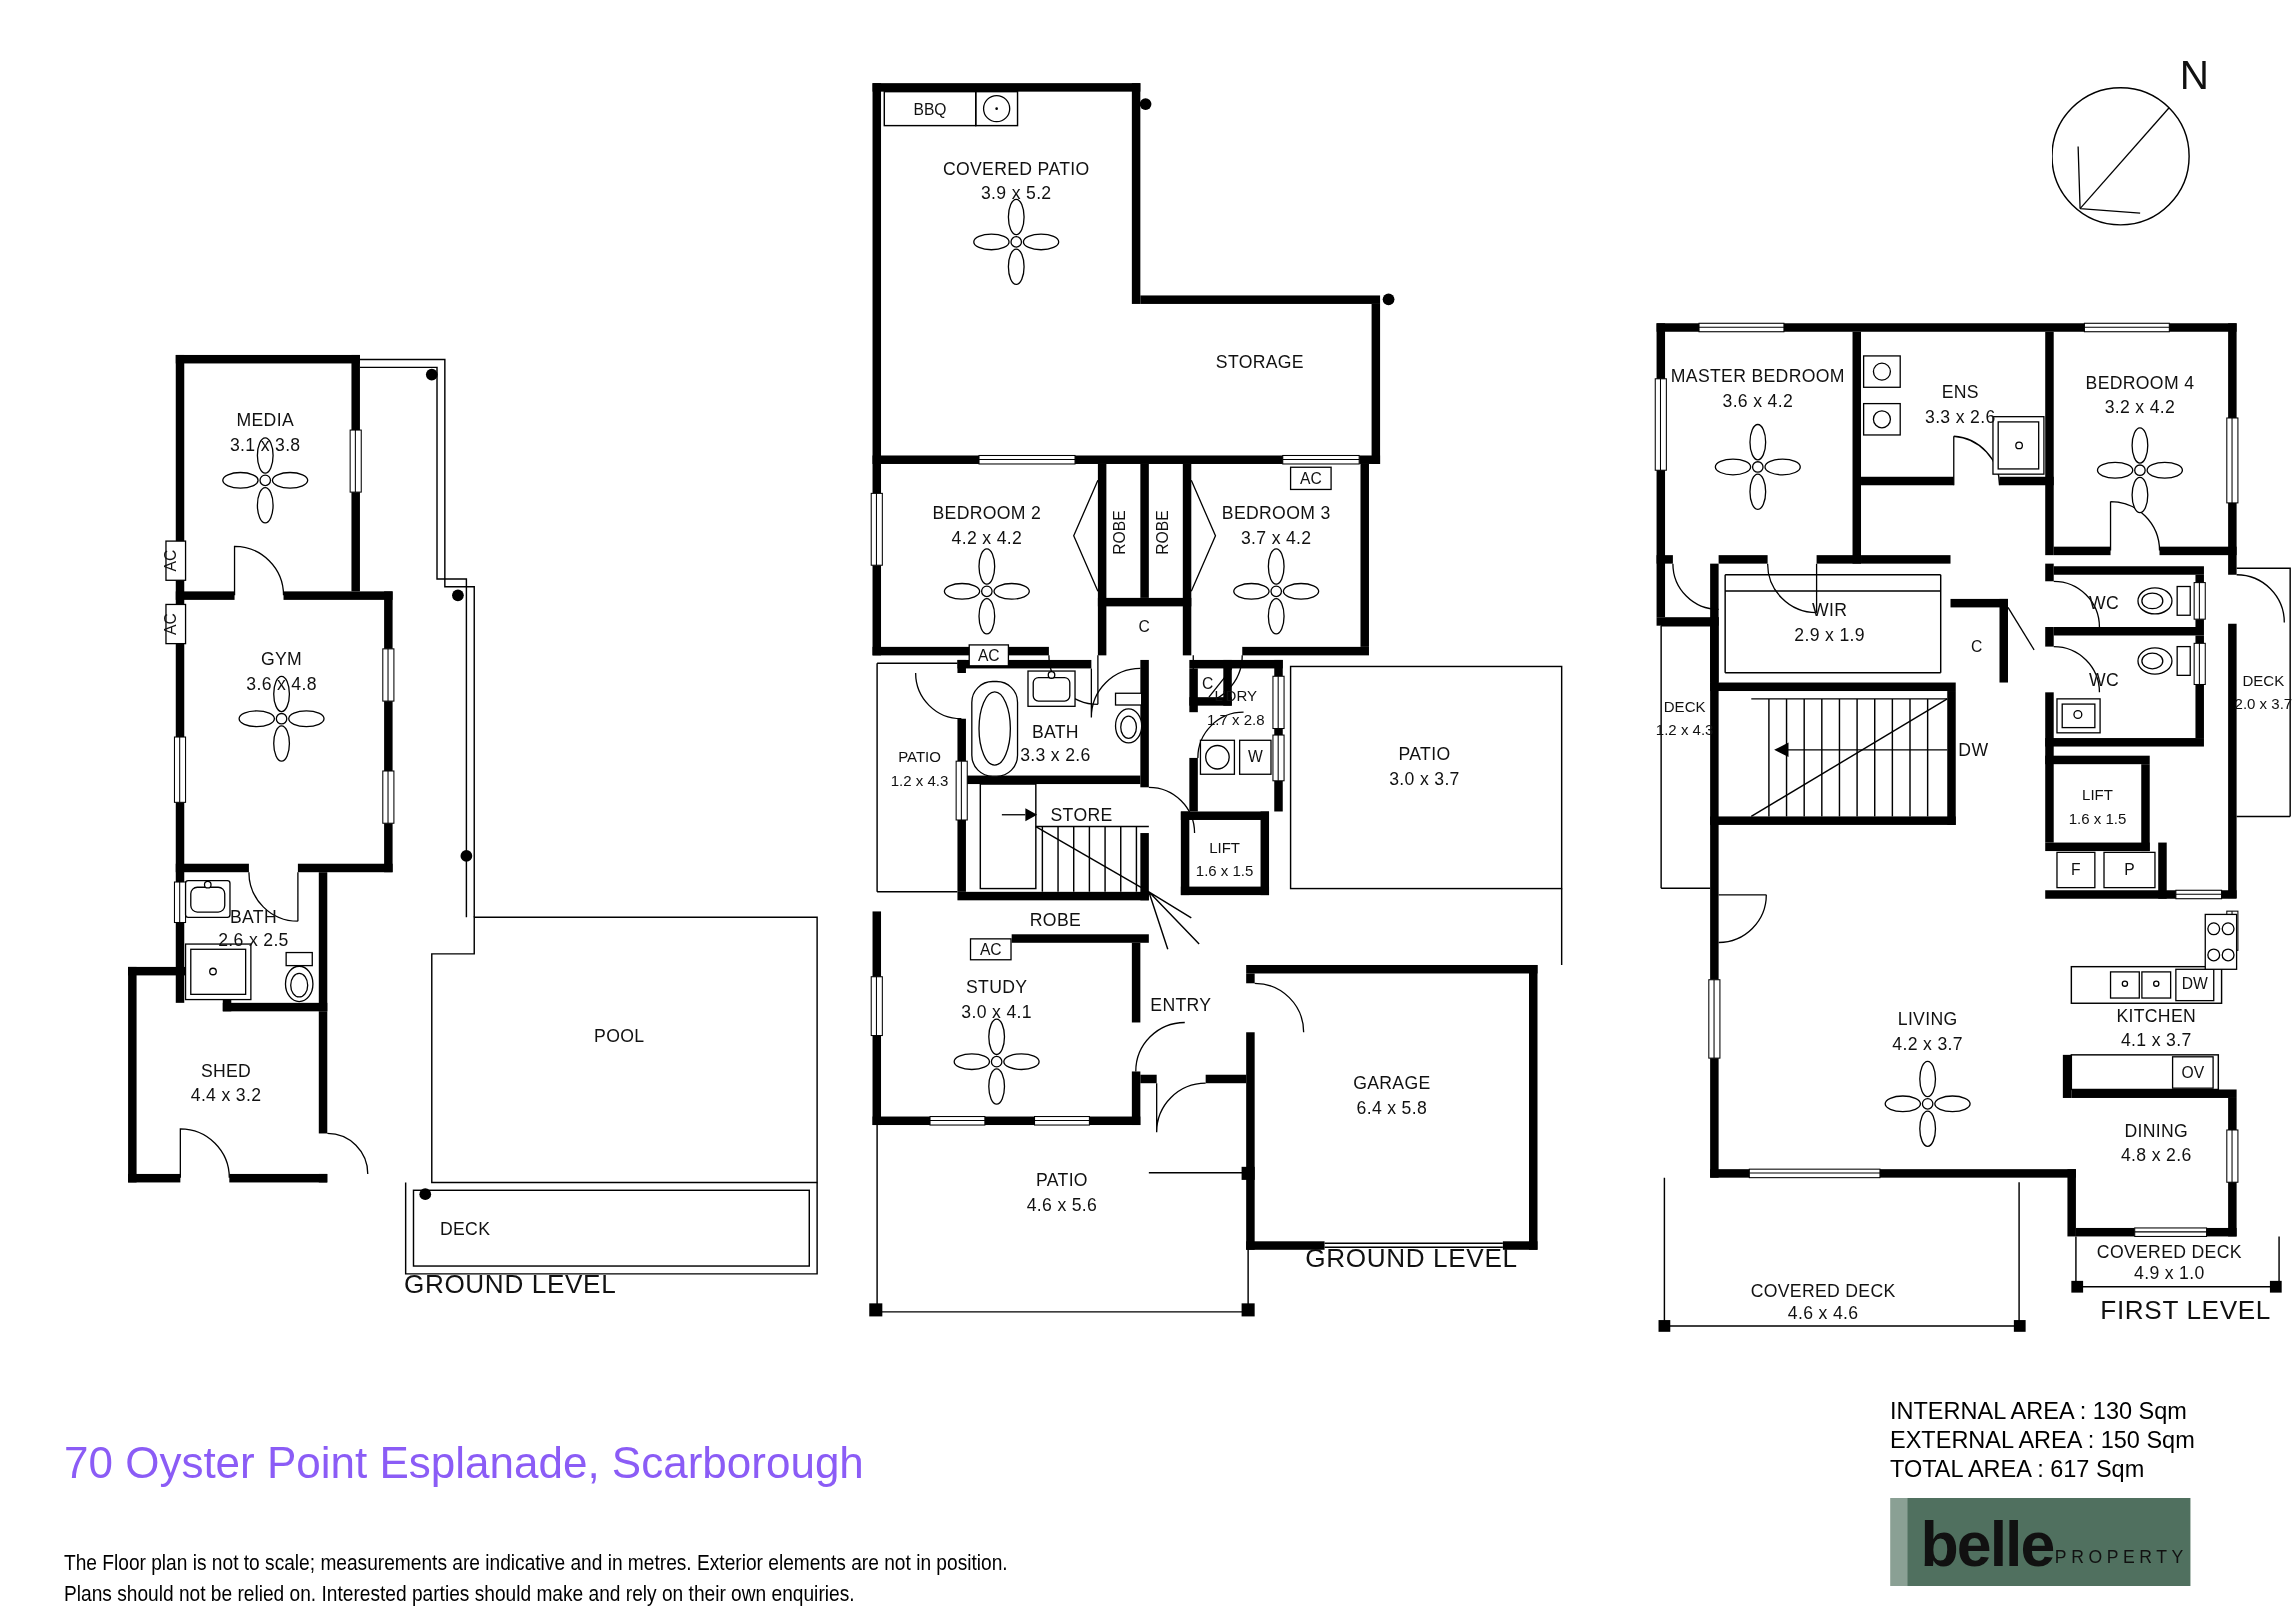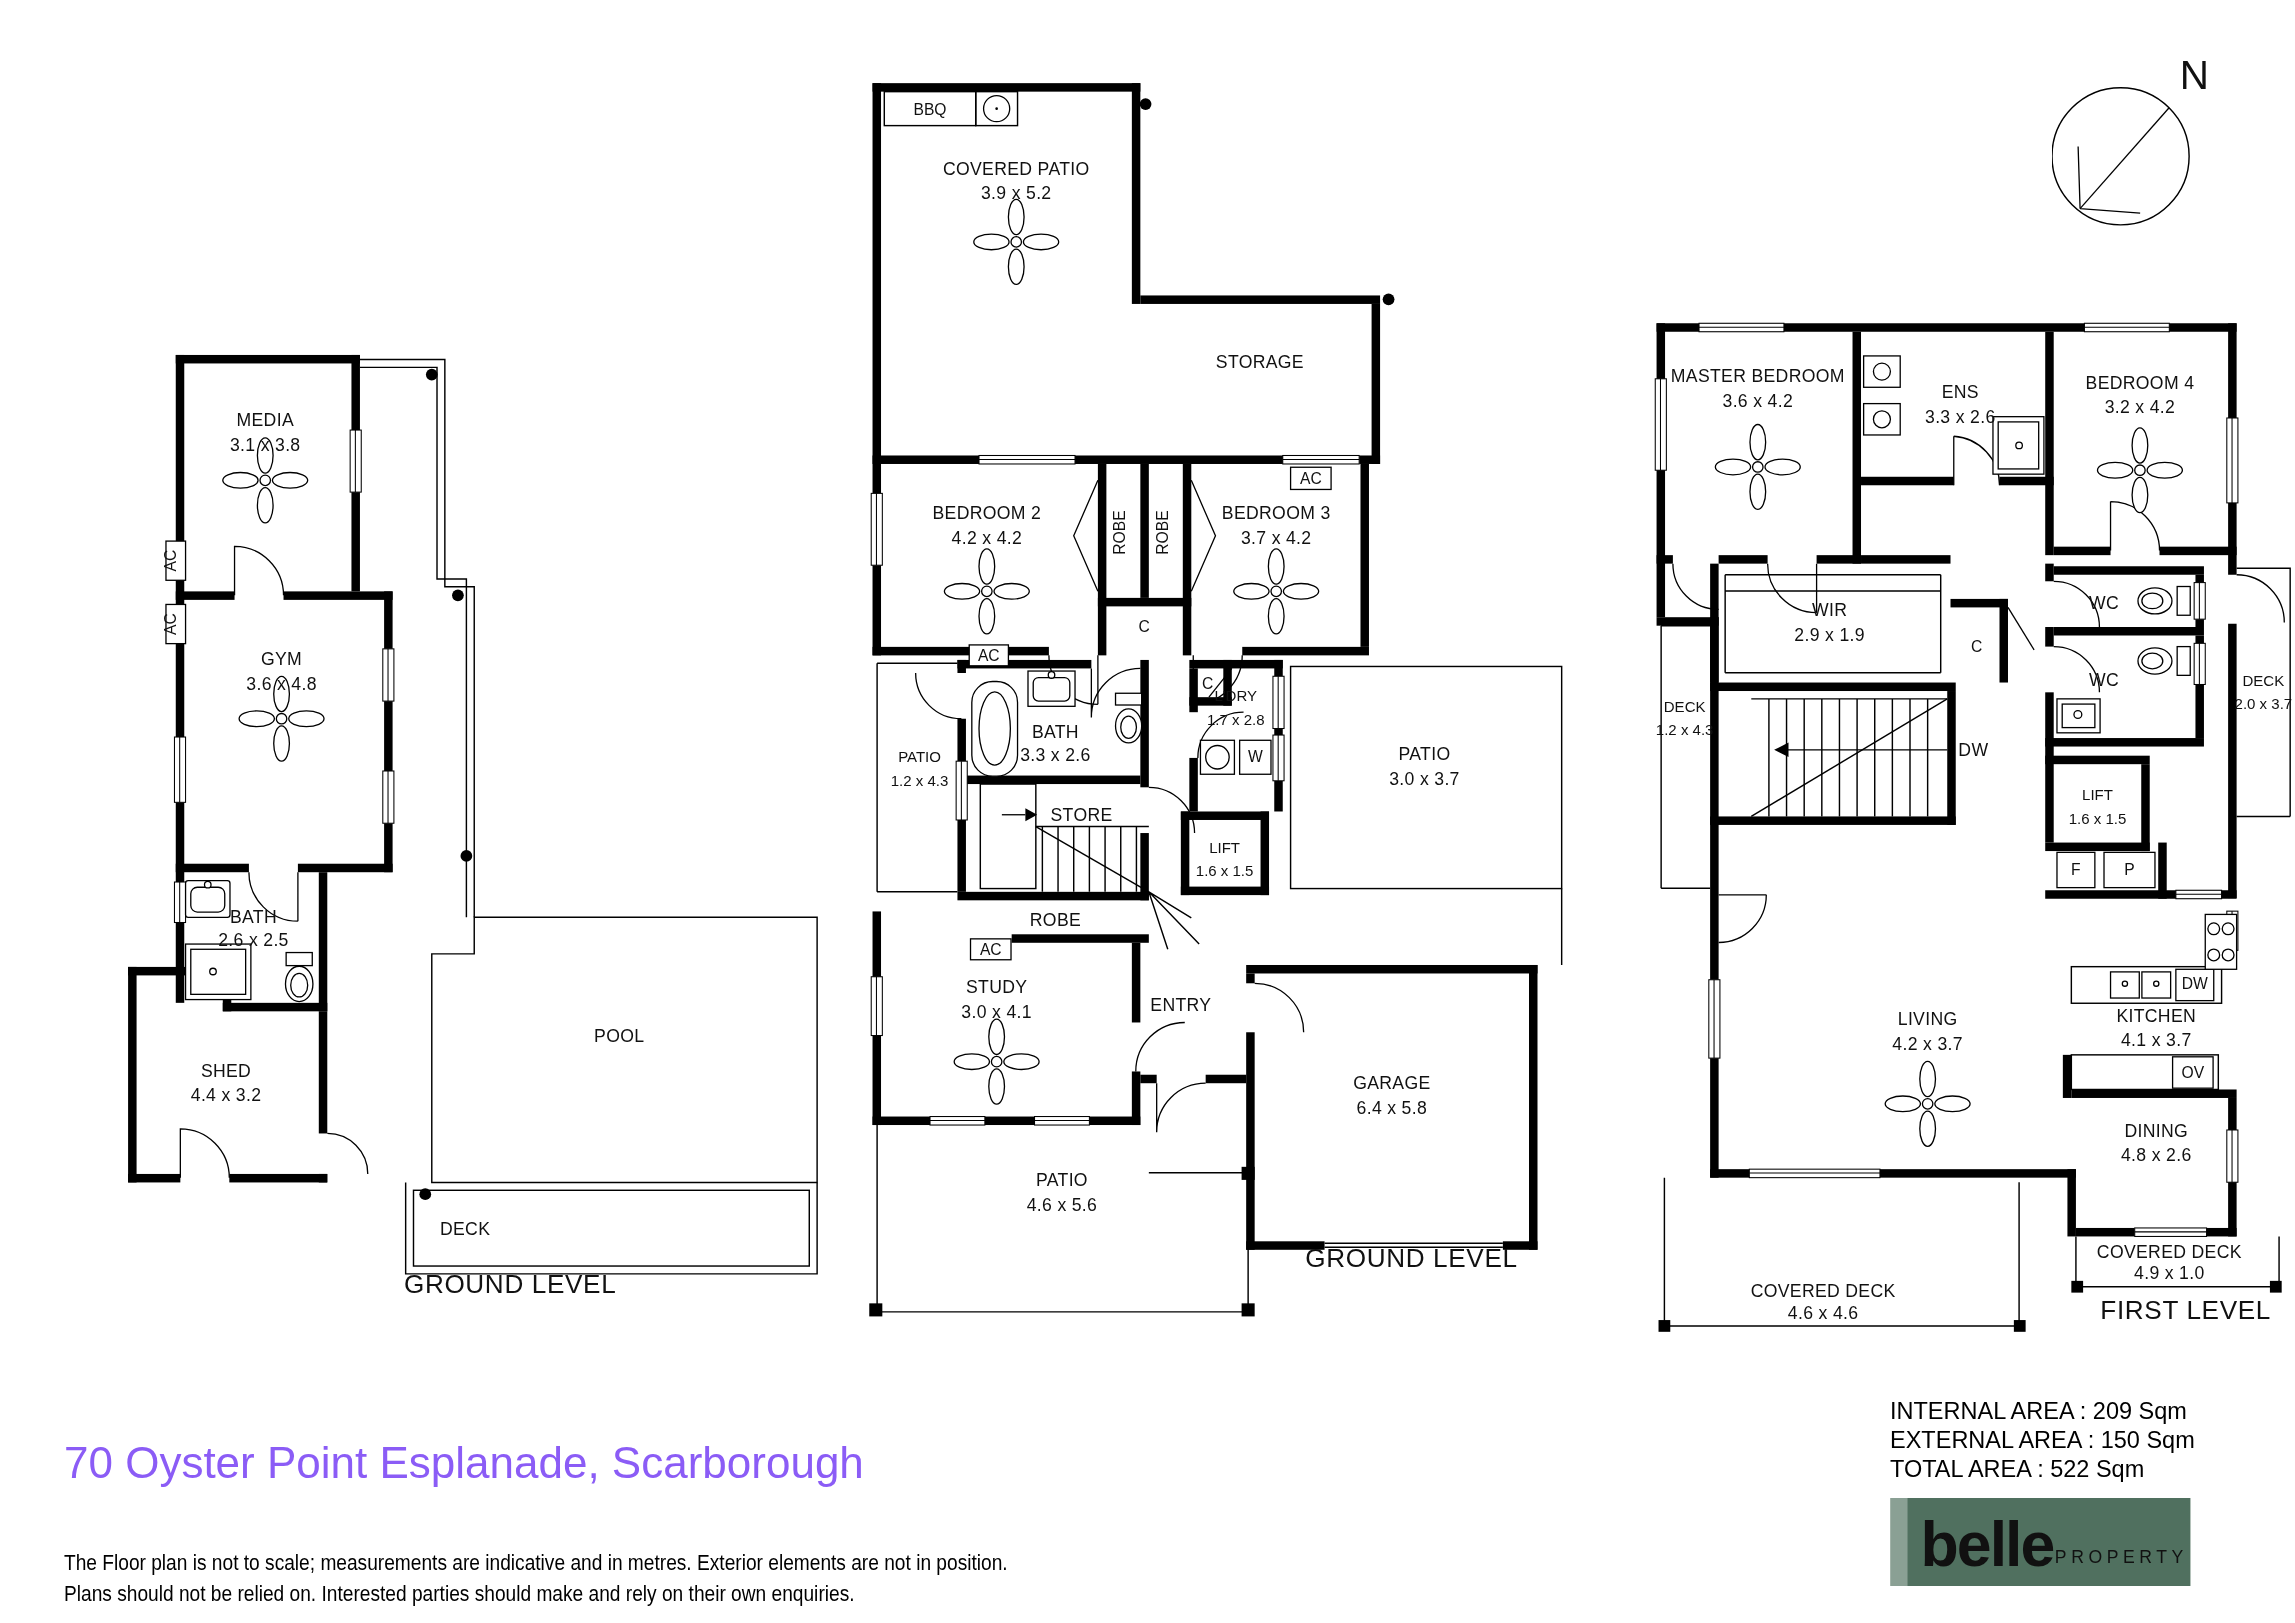--- a/index.html
+++ b/index.html
@@ -555,23 +555,23 @@
     </g>
   </svg>
 
   <div class="addr">70 Oyster Point Esplanade, Scarborough</div>
   <div class="disc">
     <div>The Floor plan is not to scale; measurements are indicative and in metres. Exterior elements are not in position.</div>
     <div>Plans should not be relied on. Interested parties should make and rely on their own enquiries.</div>
   </div>
 
   <div class="areas">
-    <div>INTERNAL AREA : 209 Sqm</div>
+    <div>INTERNAL AREA : 130 Sqm</div>
     <div>EXTERNAL AREA : 150 Sqm</div>
-    <div>TOTAL AREA : 522 Sqm</div>
+    <div>TOTAL AREA : 617 Sqm</div>
   </div>
 
   <svg class="logo" width="301" height="88" viewBox="0 0 460 135">
     <rect x="0" y="0" width="460" height="135" fill="#50705f"></rect>
     <rect x="0" y="0" width="26" height="135" fill="#8aa094"></rect>
     <text x="46" y="104" style="font-size:96px;font-weight:bold;letter-spacing:-3px" fill="#ffffff">belle</text>
     <text x="252" y="100" style="font-size:27px;letter-spacing:7px" fill="#ffffff">PROPERTY</text>
   </svg>
 
 </div>

